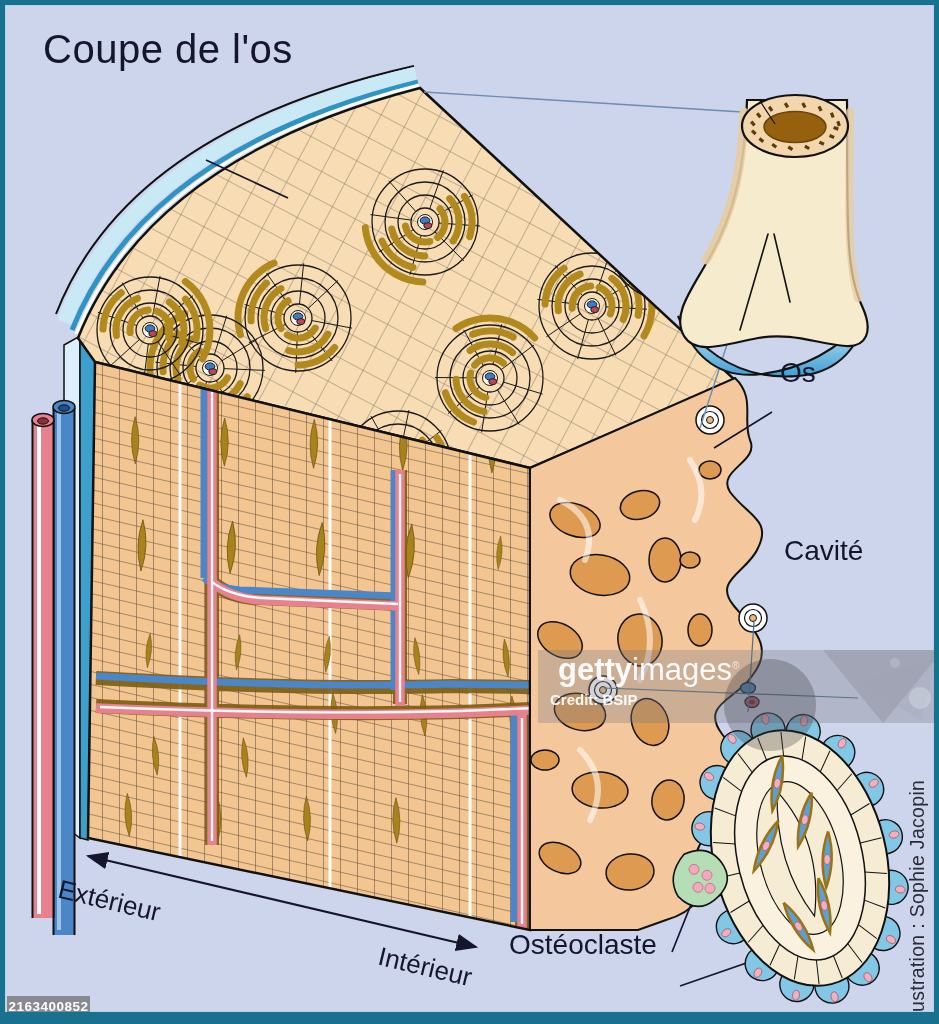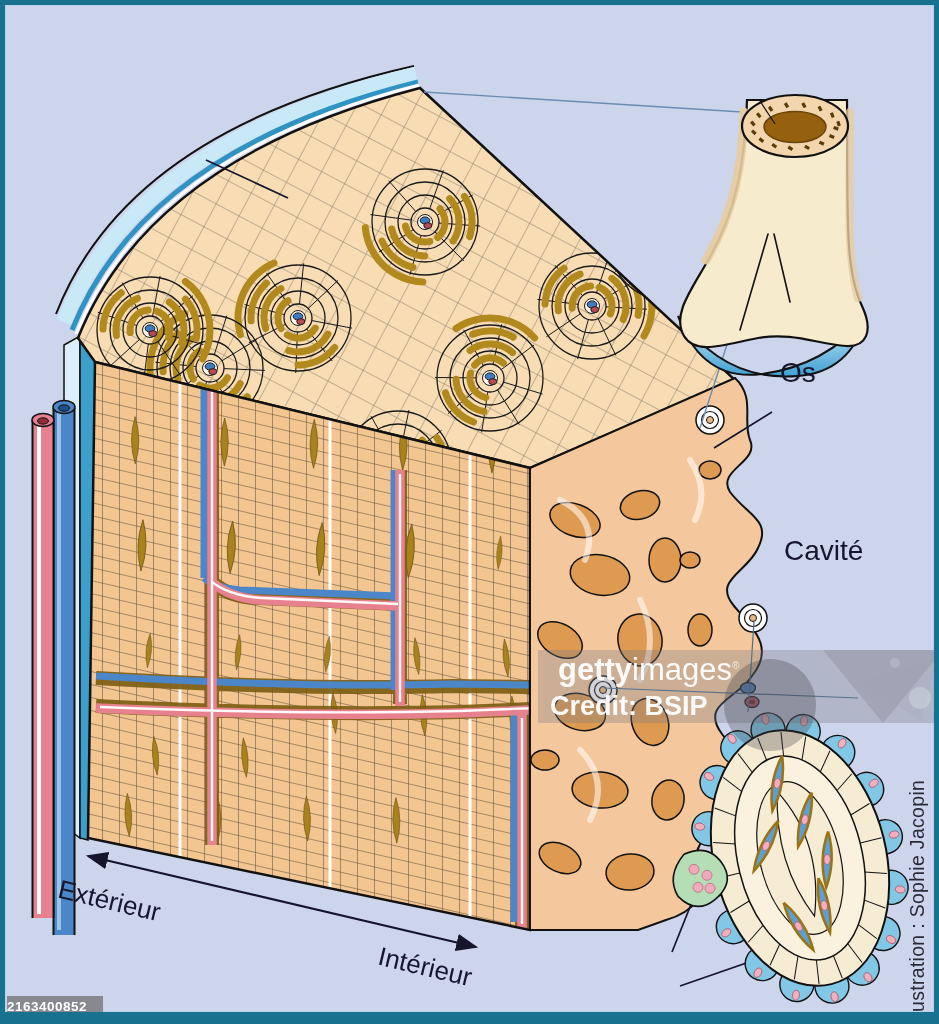--- a/index.html
+++ b/index.html
@@ -19,35 +19,35 @@
   .title{position:absolute; left:38px; top:22px; font-size:40px; color:#15152b; letter-spacing:.5px;}
   .rot{transform:rotate(13.4deg); transform-origin:0 0; font-size:26px;}
   .wm-band{
     position:absolute; left:533px; top:645px; width:406px; height:73px;
     background:rgba(124,124,136,.34); overflow:visible;
   }
   .wm-brand{position:absolute; left:20px; top:2px; font-size:31px; color:rgba(255,255,255,.95);text-align:right;}
   .wm-brand b{font-weight:700;}
   .wm-brand .lt{font-weight:400;}
   .wm-brand sup{font-size:10px; opacity:.8;}
-  .wm-credit{position:absolute; left:12px; top:41px; font-size:27px; font-weight:700; color:rgba(255,255,255,.95);}
+  .wm-credit{position:absolute; left:12px; top:41px; font-size:15px; font-weight:700; color:rgba(255,255,255,.95);}
   .wm-smudge{position:absolute; left:186px; top:9px; width:92px; height:92px; border-radius:50%;
     background:rgba(58,58,66,.30);}
   .wm-shard1{position:absolute; left:255px; top:0; width:150px; height:73px;
     background:rgba(90,90,102,.18); clip-path:polygon(20% 0,100% 0,60% 100%);}
   .wm-shard2{position:absolute; left:320px; top:8px; width:80px; height:62px;
     background:rgba(160,160,172,.16); clip-path:polygon(0 40%,100% 0,78% 100%);}
   .wm-dot1{position:absolute; left:371px; top:37px; width:22px; height:22px; border-radius:50%;
     background:rgba(215,220,230,.45);}
   .wm-dot2{position:absolute; left:352px; top:8px; width:10px; height:10px; border-radius:50%;
     background:rgba(200,205,218,.35);}
   .id-box{
-    position:absolute; left:2px; top:991px; width:96px; height:21px;
+    position:absolute; left:2px; top:991px; width:83px; height:21px;
     background:rgba(128,128,134,.9); color:#fff; font-size:13.5px; font-weight:600;
-    letter-spacing:.5px; text-align:left; line-height:21px;
+    letter-spacing:.5px; text-align:center; line-height:21px;
   }
   .illus-credit{
     position:absolute; left:899px; top:722px; width:26px; height:300px;
     writing-mode:vertical-rl; transform:rotate(180deg);
     font-size:19.5px; color:#2b2b38; line-height:26px; letter-spacing:.3px;
   }
 </style>
 </head>
 <body>
 
@@ -528,33 +528,35 @@
             <circle cx="5" cy="-3" r="5" fill="#f2a9bd" stroke="#b76b7f" stroke-width="0.8"></circle>
             <circle cx="-4" cy="9" r="5" fill="#f2a9bd" stroke="#b76b7f" stroke-width="0.8"></circle>
             <circle cx="8" cy="10" r="5" fill="#f2a9bd" stroke="#b76b7f" stroke-width="0.8"></circle>
           </g>
       </g>
     </g>
 
     <line x1="88" y1="856" x2="476" y2="947" stroke="#15152b" stroke-width="2.2" marker-start="url(#ah)" marker-end="url(#ah)"></line>
   </svg>
 
+  <div class="title">Coupe de l'os</div>
 
 
   <div class="lbl" style="left:775px; top:350px;">
     <div>Os</div>
   </div>
 
   <div class="lbl" style="left:779px; top:528px;">
     <div>Cavité</div>
   </div>
 
   <div class="lbl rot" style="left:58px; top:866px;">Extérieur</div>
   <div class="lbl rot" style="left:378px; top:933px;">Intérieur</div>
 
+  <div class="lbl" style="left:504px; top:922px;">Ostéoclaste</div>
 
   <div class="wm-band">
     <div class="wm-shard1"></div>
     <div class="wm-shard2"></div>
     <div class="wm-smudge"></div>
     <div class="wm-dot1"></div>
     <div class="wm-dot2"></div>
     <div class="wm-brand"><b>getty</b><span class="lt">images</span><sup>®</sup></div>
     <div class="wm-credit">Credit: BSIP</div>
   </div>

